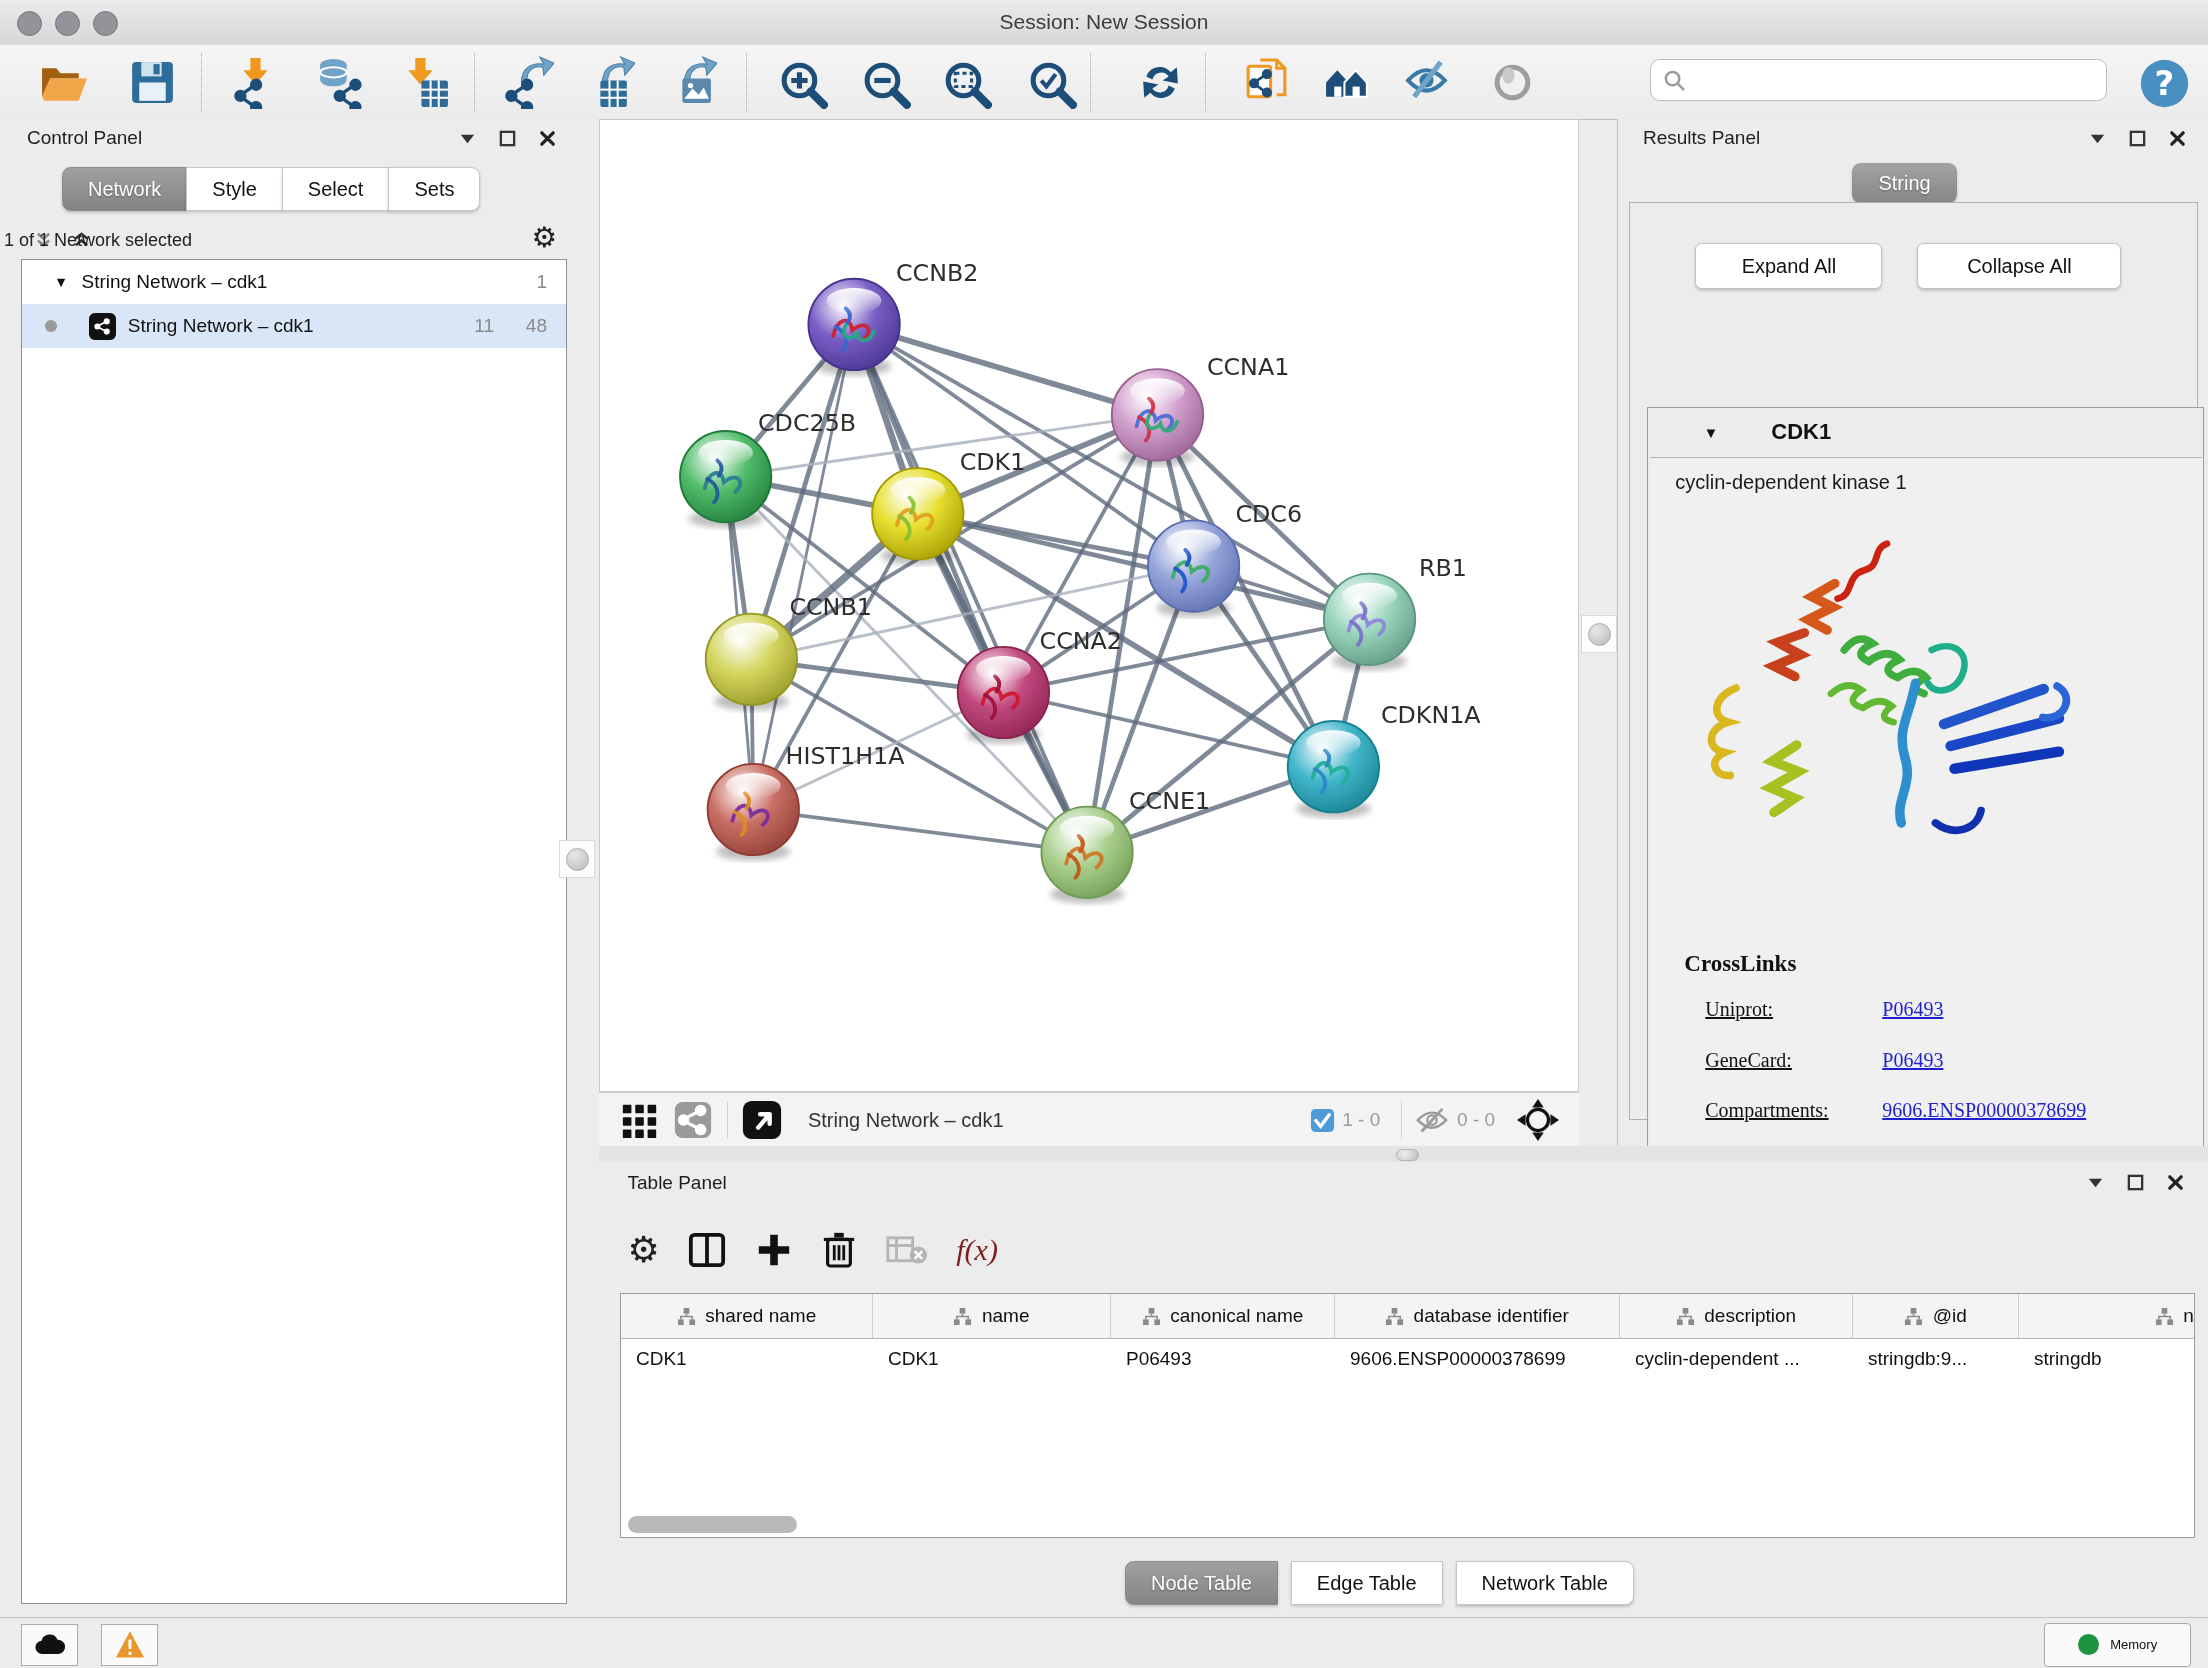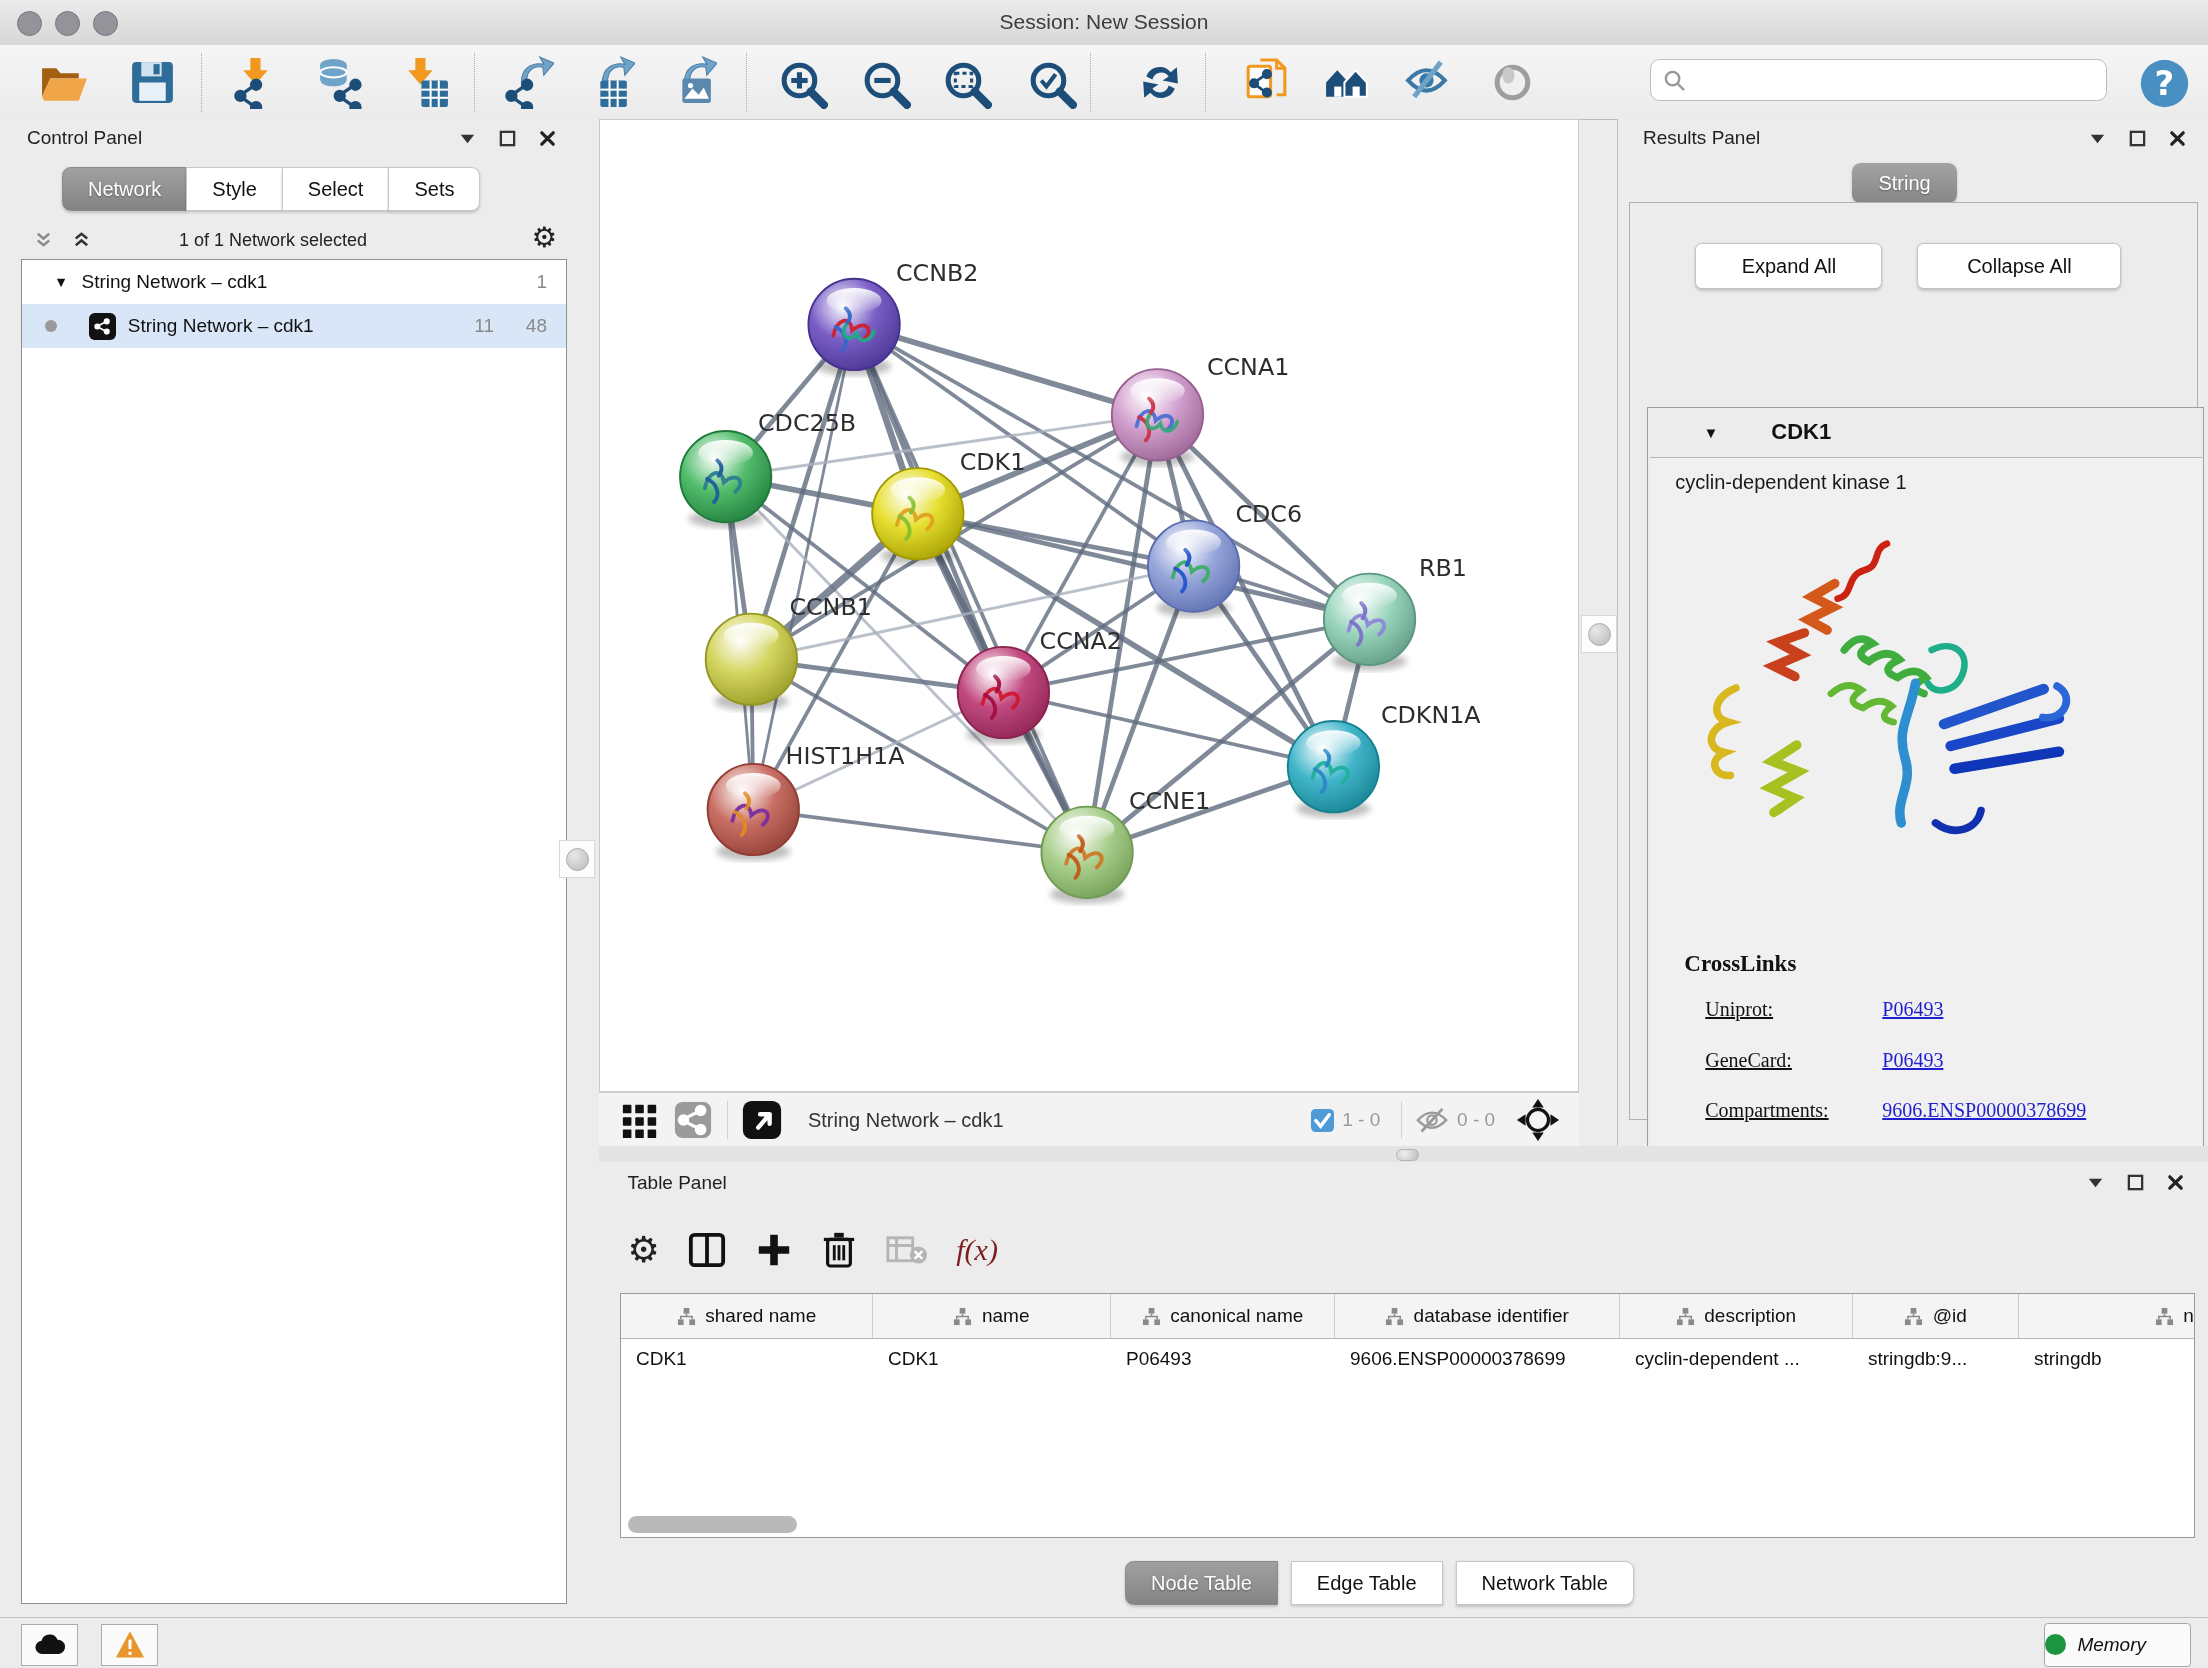--- a/index.html
+++ b/index.html
@@ -29,21 +29,21 @@
   .control-panel{position:absolute;left:0;top:119px;width:599px;height:1498px;background:#ececec;}
   .tabs-row{position:absolute;left:63px;top:48px;height:46px;display:flex;}
   .tab{height:42px;padding:0 25px;display:flex;align-items:center;justify-content:center;
     font-size:20px;background:#fff;color:#111;border:1px solid #c6c6c6;margin-left:-1px;
     box-shadow:0 1.9px 2.9px rgba(0,0,0,.18);text-align:right;}
   .tab:first-child{border-radius:8.6px 0 0 8.6px;}
   .tab:last-child{border-radius:0 8.6px 8.6px 0;}
   .tab.active{background:linear-gradient(#a0a0a0,#848484);color:#fff;border-color:#8a8a8a;
     text-shadow:0 1px 1.9px rgba(0,0,0,.35);}
   .subhead{position:absolute;left:0;top:103px;width:100%;height:38px;}
-  .subhead .status{position:absolute;left:4px;right:57px;text-align:center;font-size:18px;color:#222;top:7.6px;}
+  .subhead .status{position:absolute;left:4px;right:57px;text-align:left;font-size:18px;color:#222;top:7.6px;}
   .netlist{position:absolute;left:21px;top:140px;width:546px;height:1345px;background:#fff;
     border:1.9px solid #8f8f8f;box-sizing:border-box;}
   .netrow{position:relative;height:44px;display:flex;align-items:center;font-size:19px;color:#111;}
   .netrow .count{position:absolute;color:#8a8a8a;}
   .netrow.sel{background:#d9e6f8;}
   .sharebadge{width:27px;height:27px;border-radius:5.7px;background:#111;display:inline-flex;
     align-items:center;justify-content:center;margin-right:11.4px;}
   
   .vsplit-handle{position:absolute;width:34px;height:36px;background:#fdfdfd;border:1px solid #d9d9d9;
     display:flex;align-items:center;justify-content:center;}
@@ -91,21 +91,21 @@
     border-right:1px solid #cdcdcd;box-sizing:border-box;flex:none;}
   .trow{display:flex;height:40px;}
   .td{display:flex;align-items:center;padding-left:15px;font-size:19px;color:#111;box-sizing:border-box;flex:none;white-space:nowrap;overflow:hidden;}
   .hscroll{position:absolute;left:28.5px;top:354px;width:169px;height:17px;border-radius:8.6px;background:#b9b9b9;}
   .bottom-tabs{position:absolute;left:527px;top:399px;display:flex;gap:14px;}
   
   .statusbar{position:absolute;left:0;top:1617px;width:2208px;height:51px;background:#ececec;border-top:1px solid #c0c0c0;}
   .sq-btn{position:absolute;top:5.7px;width:55px;height:40px;background:#fafafa;border:1px solid #ababab;
     display:flex;align-items:center;justify-content:center;}
   .memory-btn{position:absolute;right:17px;top:4.8px;width:145px;height:42px;background:#fafafa;
-    border:1px solid #a8a8a8;border-radius:3.8px;display:flex;align-items:center;gap:11.4px;font-size:19px;color:#111;font-style:italic;}
+    border:1px solid #a8a8a8;border-radius:3.8px;display:flex;align-items:center;justify-content:center;gap:11.4px;font-size:13px;color:#111;}
   .memdot{width:21px;height:21px;border-radius:50%;background:#1d9440;}
   .gear-glyph{font-family:"DejaVu Sans",sans-serif;font-size:28.5px;color:#222;line-height:1;}
   .fx{font-family:"Liberation Serif","DejaVu Serif",serif;font-style:italic;font-size:30px;color:#7f1d1d;}
   text.nodelabel{font-family:"DejaVu Sans",sans-serif;font-size:25px;fill:#2d2d2d;}
 </style>
 </head>
 <body>
 
 <div id="app">
 

